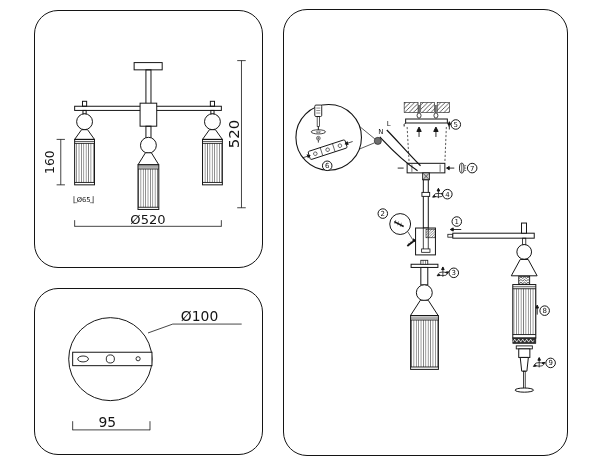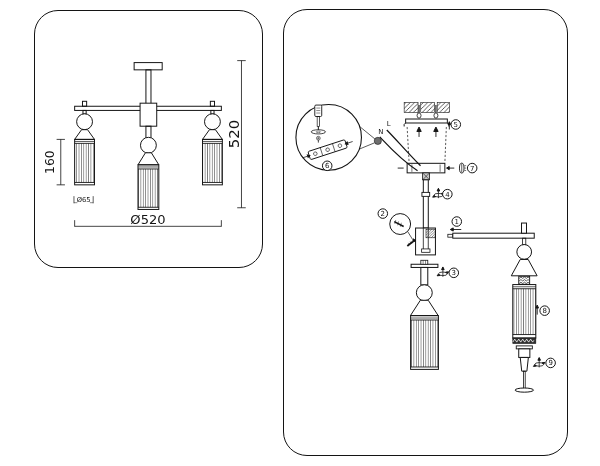--- a/index.html
+++ b/index.html
@@ -103,20 +103,45 @@
           <line x1="188" y1="210.8" x2="188" y2="217.3"></line>
         </g>
       </g>
       <text x="19.5" y="152.3" text-anchor="middle" font-size="12.5" transform="rotate(-90 19.5 152.3)">160</text>
       <text x="205.5" y="124" text-anchor="middle" font-size="15" transform="rotate(-90 205.5 124)">520</text>
       <text x="49" y="192.3" text-anchor="middle" font-size="6.8">Ø65</text>
       <text x="114" y="214.6" text-anchor="middle" font-size="13.2">Ø520</text>
     </svg>
   </div>
 
+  <div class="panel" style="left:34px;top:288px;width:229px;height:167px;">
+    <svg viewBox="0 0 229 167" preserveAspectRatio="none">
+      <g stroke="#141414" fill="none" stroke-width="1">
+        <g>
+          <circle cx="76" cy="71" r="42"></circle>
+        </g>
+        <g>
+          <rect x="38" y="64" width="80" height="13.6" fill="#ffffff"></rect>
+          <ellipse cx="48.5" cy="70.8" rx="5.4" ry="3" stroke-width="0.9"></ellipse>
+          <circle cx="76" cy="70.8" r="4.1" stroke-width="0.9"></circle>
+          <circle cx="104" cy="70.6" r="2.1" stroke-width="0.9"></circle>
+        </g>
+        <g stroke-width="0.8">
+          <path d="M114,44.5 L139,35.5 L208.5,35.5"></path>
+        </g>
+        <g stroke-width="0.8">
+          <line x1="38" y1="142.6" x2="116" y2="142.6"></line>
+          <line x1="38" y1="133.8" x2="38" y2="142.9"></line>
+          <line x1="116" y1="133.8" x2="116" y2="142.9"></line>
+        </g>
+      </g>
+      <text x="166" y="32.5" text-anchor="middle" font-size="14">Ø100</text>
+      <text x="73" y="140" text-anchor="middle" font-size="14">95</text>
+    </svg>
+  </div>
 
   <div class="panel" style="left:283px;top:9px;width:285px;height:447px;">
     <svg viewBox="0 0 285 447" preserveAspectRatio="none">
       <defs>
         <pattern id="hatchC" width="4.4" height="4.4" patternUnits="userSpaceOnUse">
           <path d="M-1,5.4 L5.4,-1" stroke="#141414" stroke-width="0.7"></path>
         </pattern>
         <pattern id="hatchS" width="2.6" height="2.6" patternUnits="userSpaceOnUse">
           <path d="M-1,3.6 L3.6,-1" stroke="#141414" stroke-width="0.5"></path>
         </pattern>

